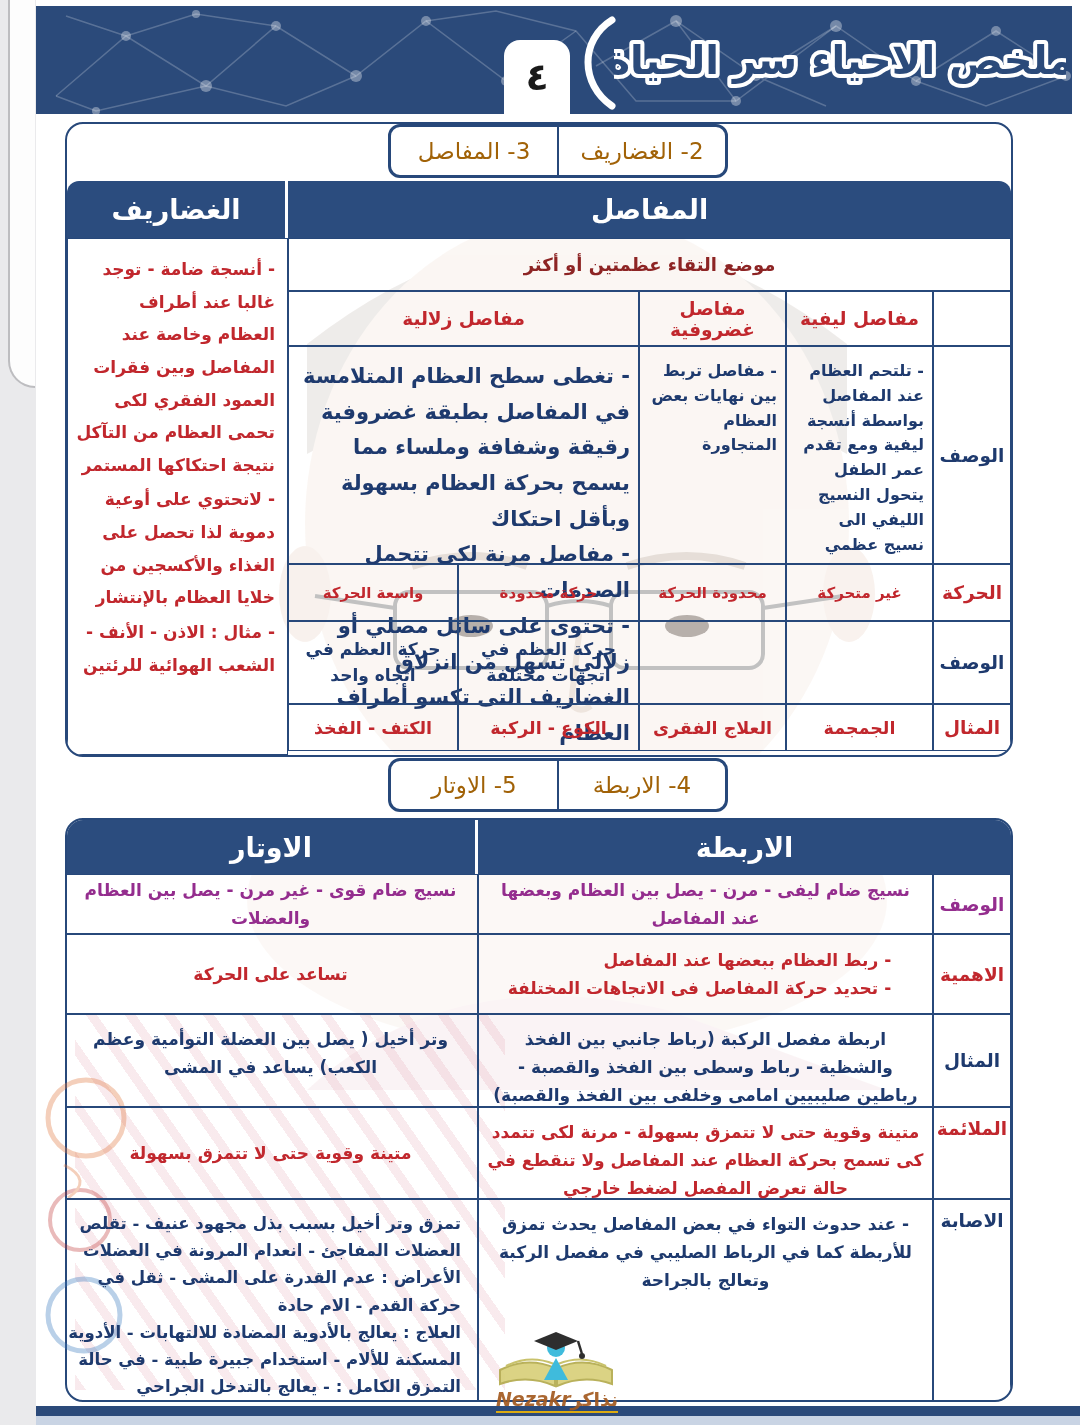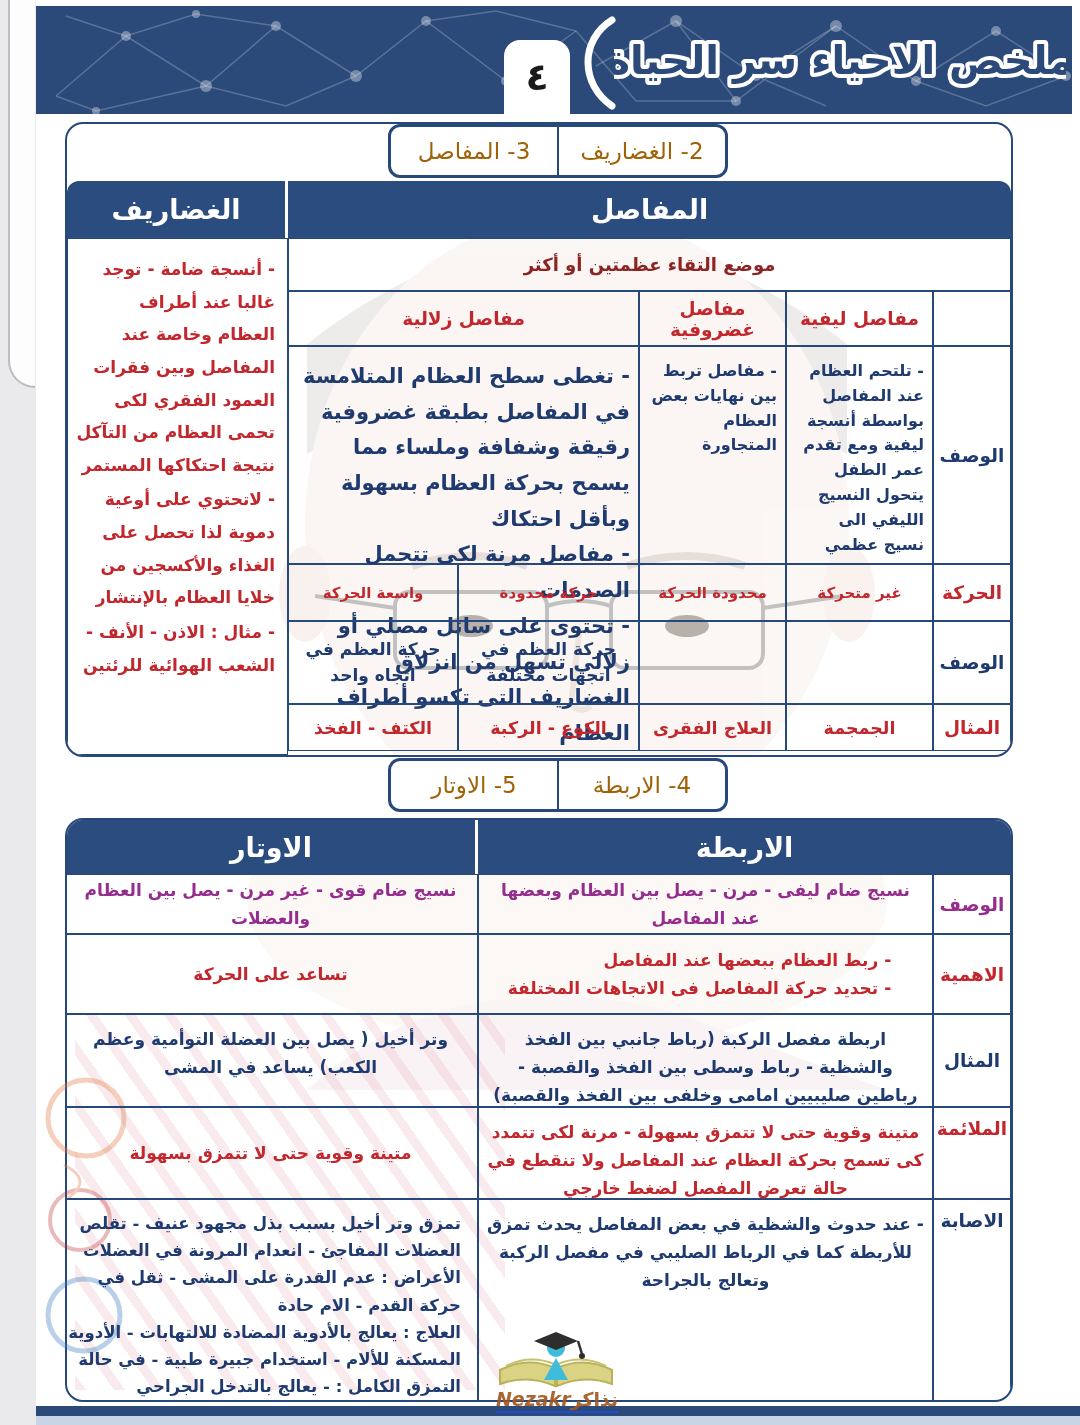--- a/index.html
+++ b/index.html
@@ -79,21 +79,21 @@
   .face-wm { position:absolute; left:130px; top:70px; z-index:0; opacity:.42; }
   .shoulder-wm { position:absolute; left:180px; top:50px; z-index:0; opacity:.25; }
   .stripes { position:absolute; left:8px; top:195px; width:430px; height:375px; z-index:0; opacity:.6;
     background:repeating-linear-gradient(55deg, rgba(228,164,178,.38) 0 9px, rgba(255,255,255,0) 9px 32px); }
   .doodles { position:absolute; left:44px; top:1070px; z-index:0; opacity:.35; }
 
   
   .logo { position:absolute; left:490px; top:1328px; width:134px; z-index:7; opacity:.92;
     display:flex; flex-direction:column; align-items:center; }
   .logo-text { margin-top:-6px; font-size:19px; font-weight:bold; color:#a35a1f;
-    border-bottom:2px solid #1d4ed8; line-height:1.2; letter-spacing:0; }
+    border-bottom:2px solid #eab308; line-height:1.2; letter-spacing:0; }
   .logo-text .latin { font-style:italic; }
 
   .bottom-bar { position:absolute; left:36px; top:1406px; width:1044px; height:10px; background:#2b4a7a; }
   .bottom-strip { position:absolute; left:36px; top:1416px; width:1044px; height:9px; background:#c9d4e4; }
 </style>
 </head>
 <body>
 
 <div id="page">
 
@@ -248,21 +248,21 @@
 
       <div class="c lab lab-navy">المثال</div>
       <div class="c cell2 t-navy pre top-align">اربطة مفصل الركبة (رباط جانبي بين الفخذ والشظية - رباط وسطى بين الفخذ والقصبة - رباطين صليبيين امامى وخلفى بين الفخذ والقصبة)</div>
       <div class="c cell2 t-navy pre top-align">وتر أخيل ( يصل بين العضلة التوأمية وعظم الكعب) يساعد في المشى</div>
 
       <div class="c lab lab-red top-align">الملائمة</div>
       <div class="c cell2 t-red pre top-align">متينة وقوية حتى لا تتمزق بسهولة - مرنة لكى تتمدد كى تسمح بحركة العظام عند المفاصل ولا تنقطع في حالة تعرض المفصل لضغط خارجي</div>
       <div class="c cell2 t-red pre">متينة وقوية حتى لا تتمزق بسهولة</div>
 
       <div class="c lab lab-navy top-align">الاصابة</div>
-      <div class="c cell2 t-navy pre top-align">- عند حدوث والشظية في بعض المفاصل يحدث تمزق للأربطة كما في الرباط الصليبي في مفصل الركبة وتعالج بالجراحة</div>
+      <div class="c cell2 t-navy pre top-align">- عند حدوث التواء في بعض المفاصل يحدث تمزق للأربطة كما في الرباط الصليبي في مفصل الركبة وتعالج بالجراحة</div>
       <div class="c cell2 t-navy pre top-align ta-r small">تمزق وتر أخيل بسبب بذل مجهود عنيف - تقلص العضلات المفاجئ - انعدام المرونة في العضلات
 الأعراض : عدم القدرة على المشى - ثقل في حركة القدم - الام حادة
 العلاج : يعالج بالأدوية المضادة للالتهابات - الأدوية المسكنة للألام - استخدام جبيرة طبية - في حالة التمزق الكامل : - يعالج بالتدخل الجراحي</div>
     </div>
   </div>
 
   <svg class="doodles" width="90" height="290" viewBox="0 0 90 290">
     <circle cx="42" cy="48" r="38" fill="none" stroke="#e07840" stroke-width="5"></circle>
     <circle cx="36" cy="150" r="30" fill="none" stroke="#c23b3b" stroke-width="4"></circle>
     <circle cx="40" cy="245" r="36" fill="none" stroke="#3a7abf" stroke-width="5"></circle>

